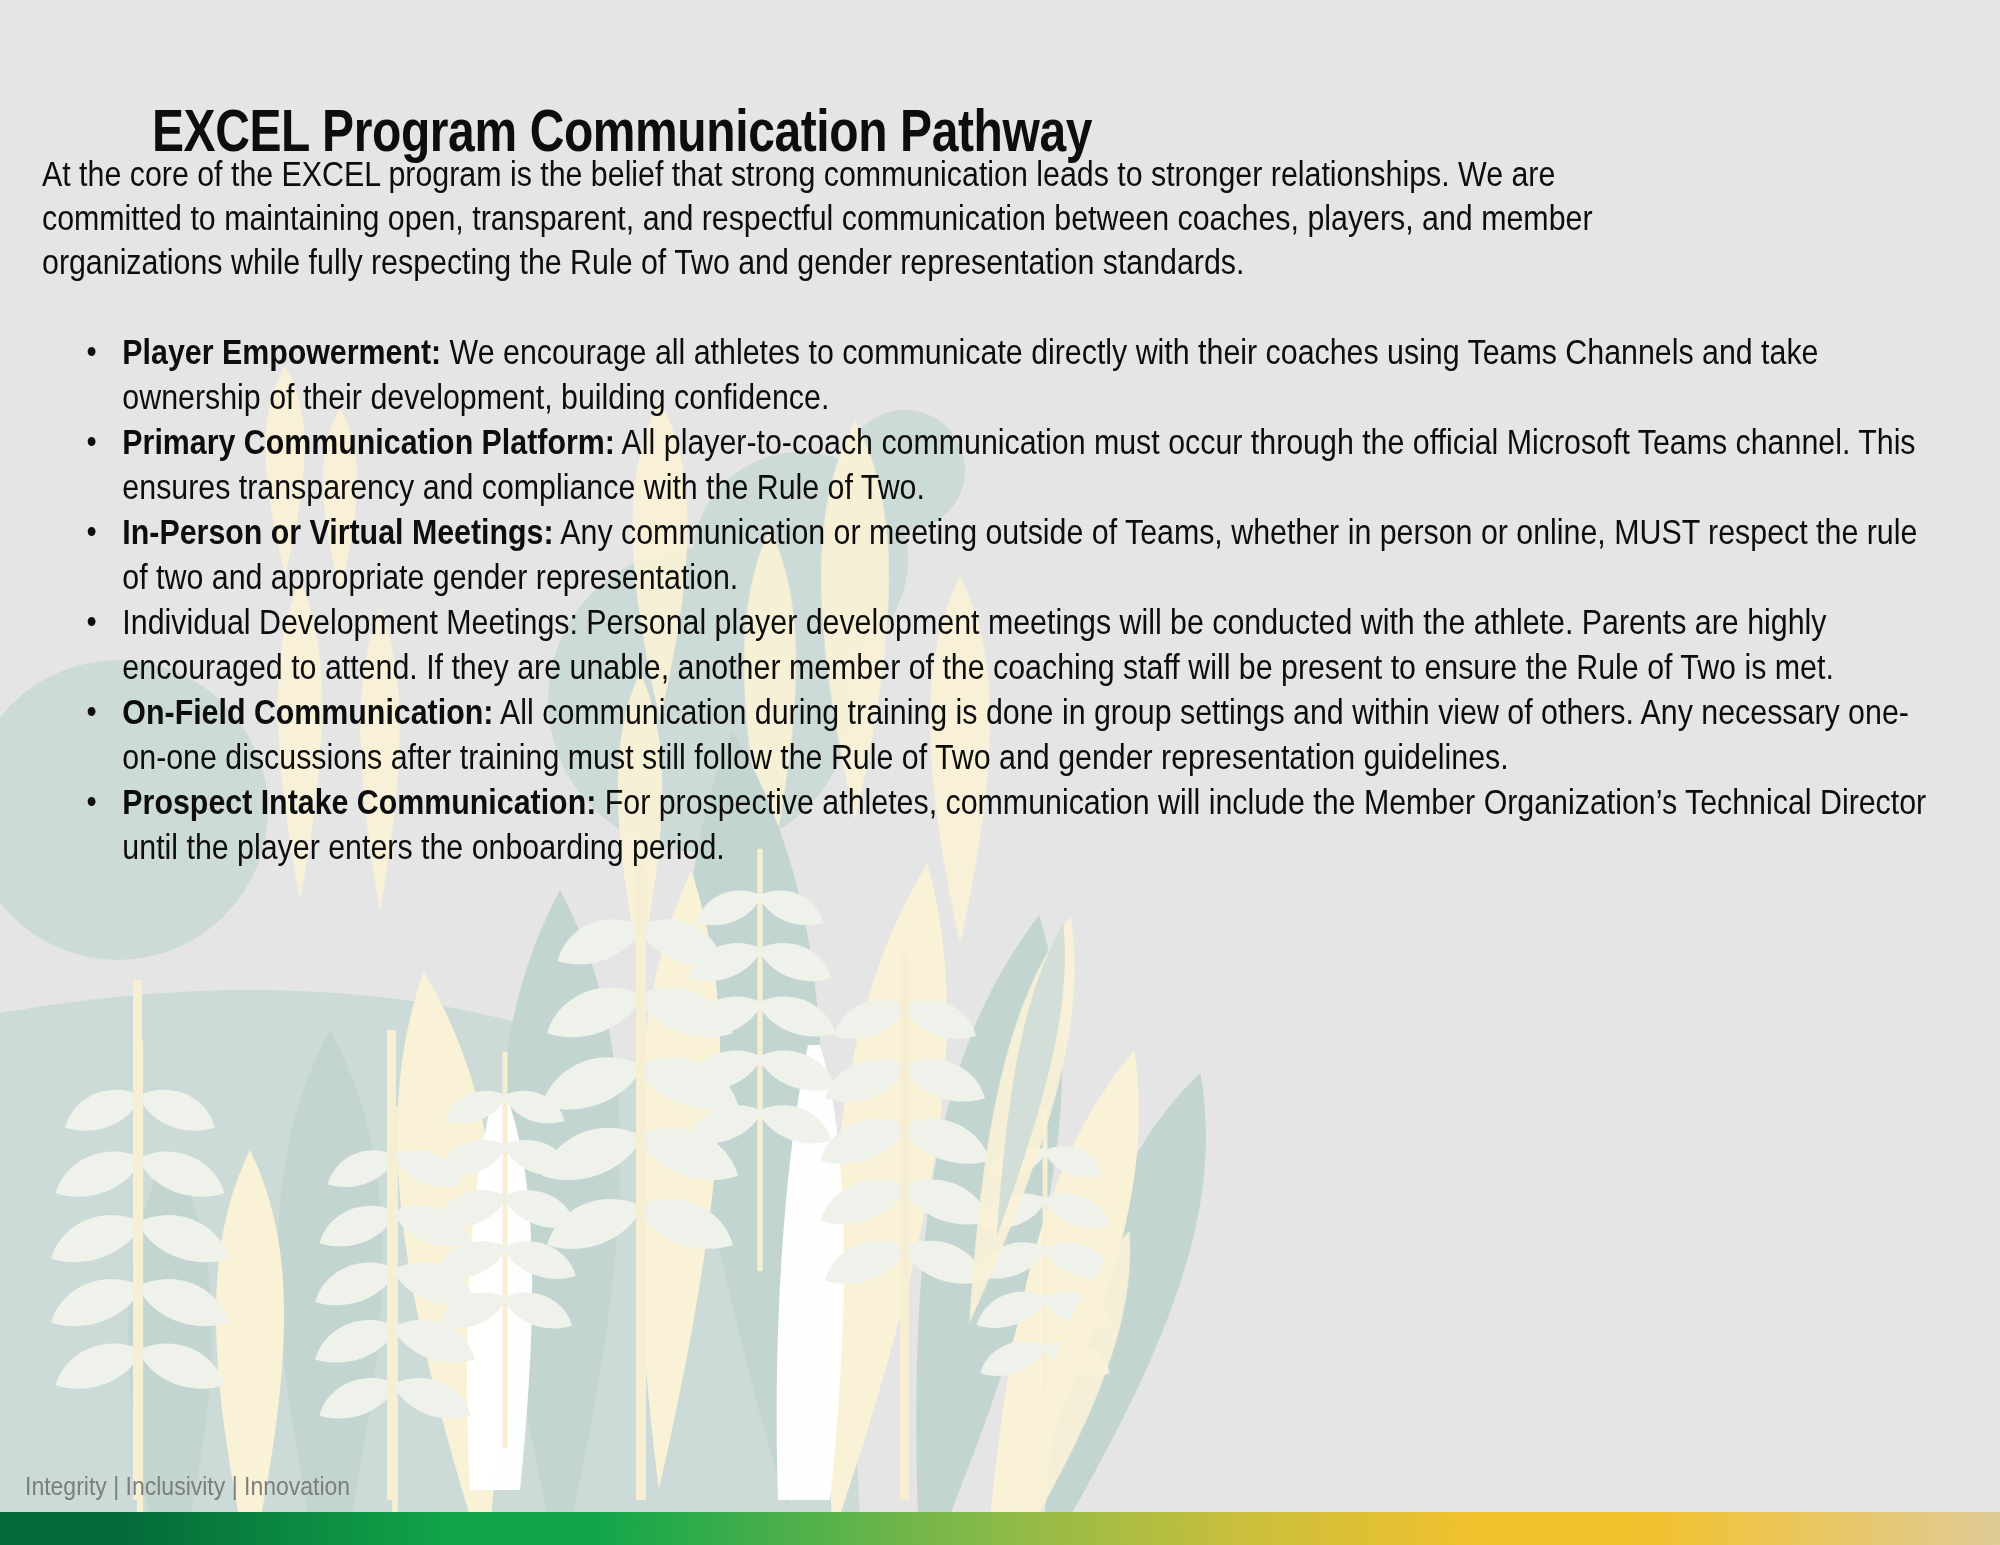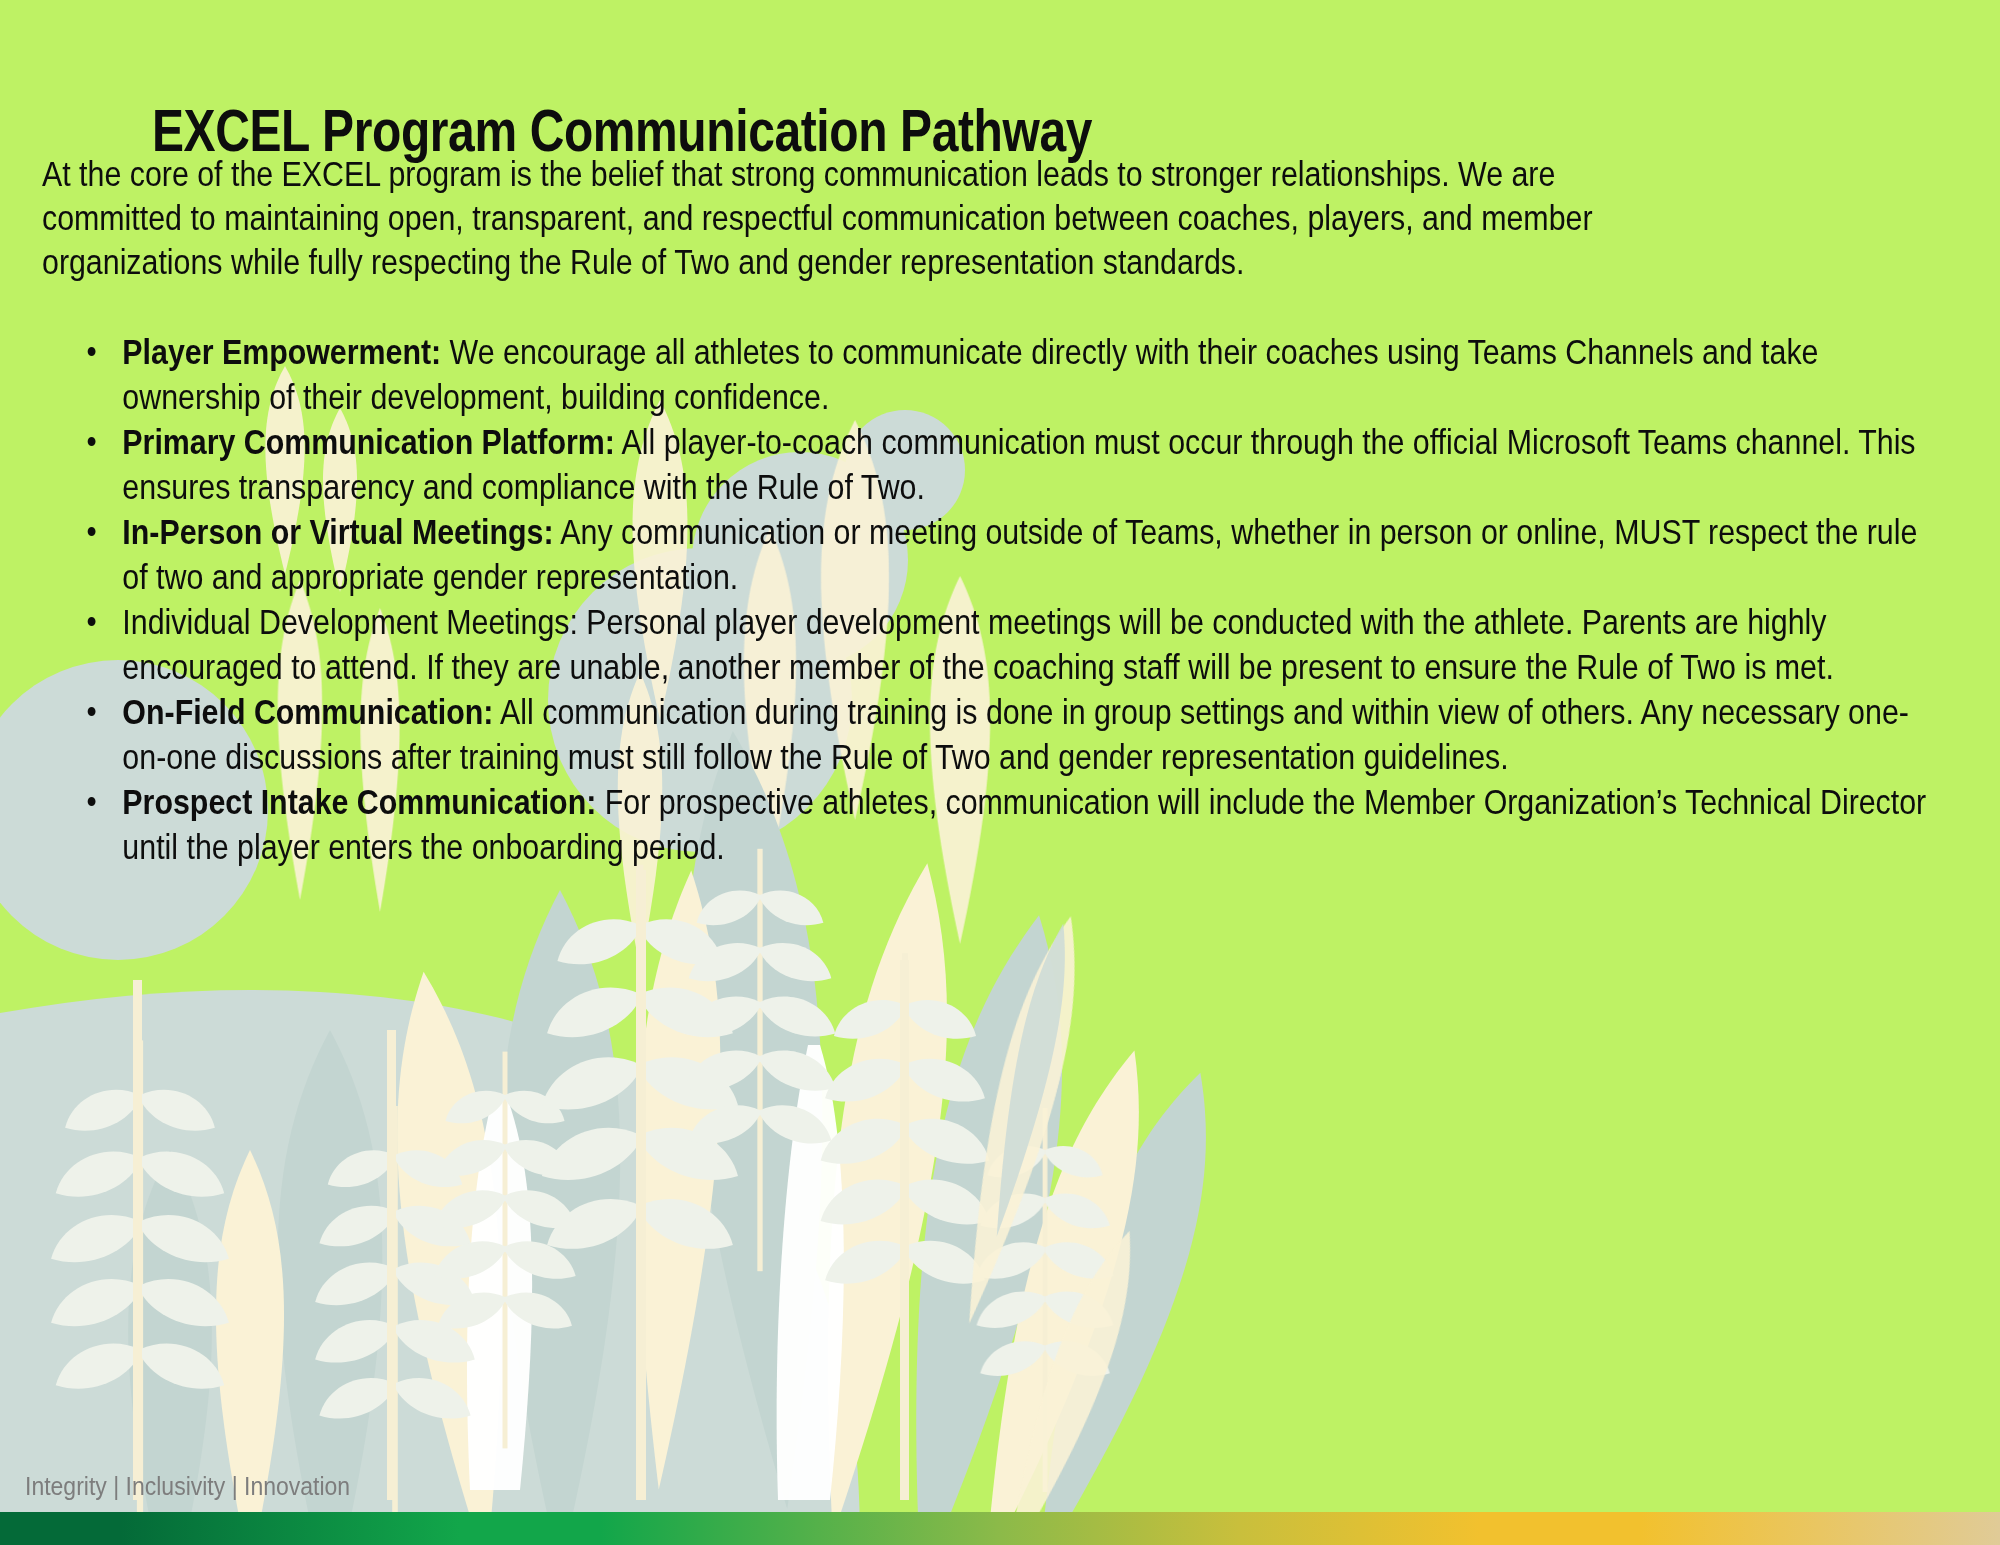--- a/index.html
+++ b/index.html
@@ -115,21 +115,21 @@
     left: 0;
     bottom: 0;
     width: 2000px;
     height: 33px;
     z-index: 3;
   }
 </style>
 </head>
 <body>
 
-<div id="slide" style="background: #bef264;">
+<div id="slide" style="background: #e5e5e5;">
 
   <svg id="bg-art" viewBox="0 0 2000 1545" preserveAspectRatio="none" aria-hidden="true">
     <defs>
       <clipPath id="slideclip">
         <rect x="0" y="0" width="2000" height="1545"></rect>
       </clipPath>
 
       <g id="frond">
         <rect x="-4" y="-320" width="8" height="640" fill="#f6efd4"></rect>
         <g fill="#eef2ea">

